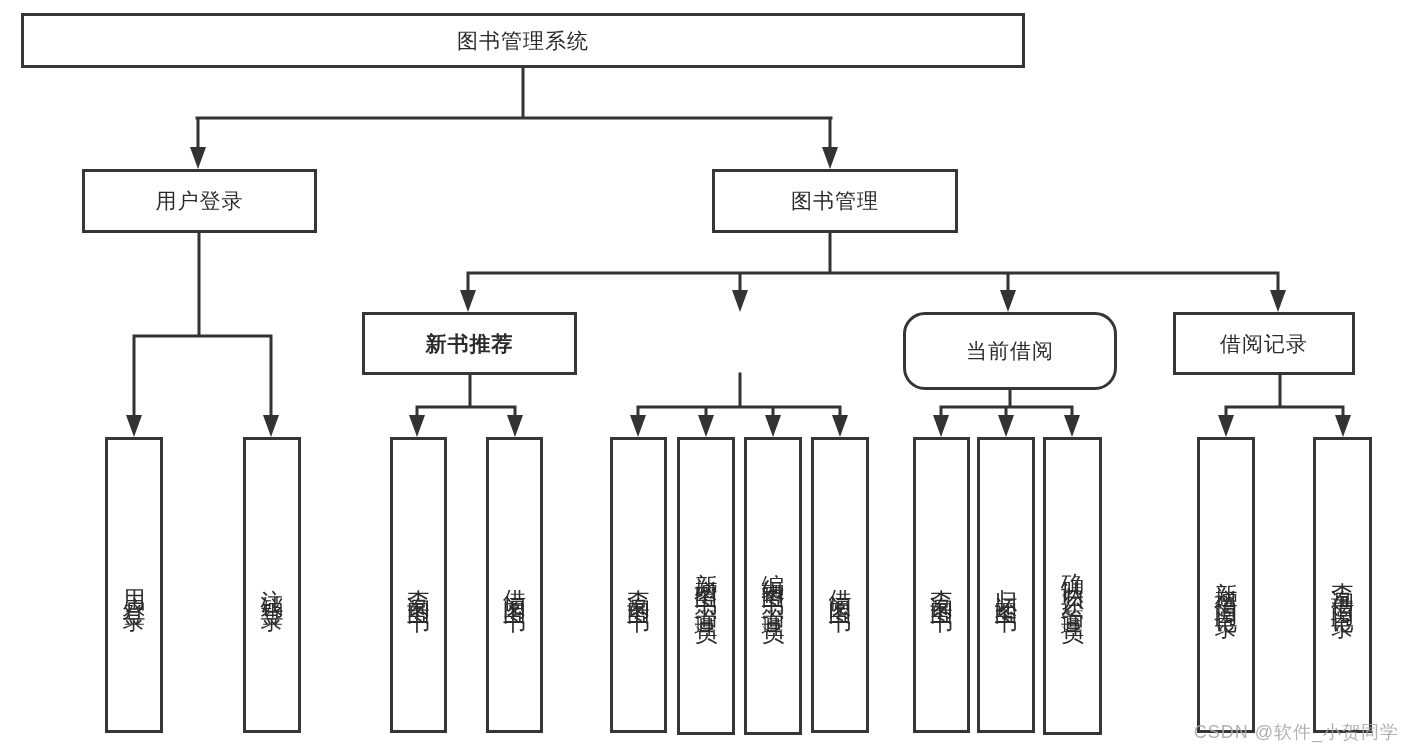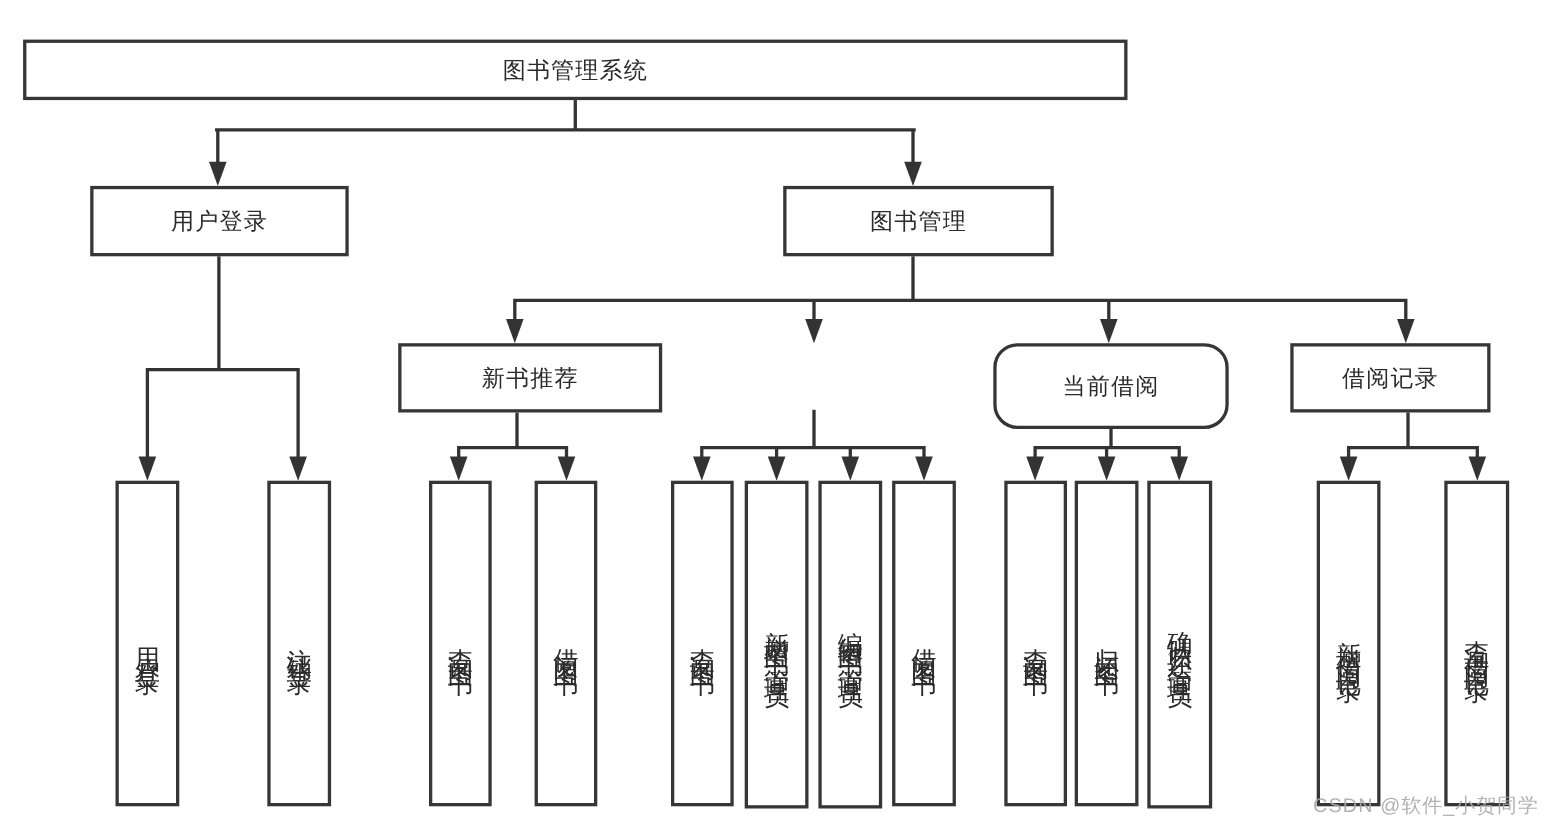--- a/index.html
+++ b/index.html
@@ -93,32 +93,32 @@
       <polygon points="1064,415 1080,415 1072,437" fill="#333333"></polygon>
     </g>
 
     <g>
       <path d="M1280 374 V407 M1226 407 H1343 M1226 407 V420 M1343 407 V420" stroke="#333333" stroke-width="3" fill="none" stroke-linecap="square"></path>
       <polygon points="1218,415 1234,415 1226,437" fill="#333333"></polygon>
       <polygon points="1335,415 1351,415 1343,437" fill="#333333"></polygon>
     </g>
   </svg>
 
-  <div class="node" style="left:21px; top:13px; width:1004px; height:55px;margin-top:23px;">
+  <div class="node" style="left:21px; top:13px; width:1004px; height:55px;">
     <span class="lbl">图书管理系统</span>
   </div>
 
   <div class="node" style="left:82px; top:169px; width:235px; height:64px;">
     <span class="lbl">用户登录</span>
   </div>
   <div class="node" style="left:712px; top:169px; width:246px; height:64px;">
     <span class="lbl">图书管理</span>
   </div>
 
-  <div class="node" style="left:362px; top:312px; width:240px; height:63px;">
+  <div class="node" style="left:362px; top:312px; width:215px; height:63px;font-weight:bold;">
     <span class="lbl">新书推荐</span>
   </div>
   <div class="node" style="left:903px; top:312px; width:214px; height:78px;border-radius:22px;">
     <span class="lbl">当前借阅</span>
   </div>
   <div class="node" style="left:1173px; top:312px; width:182px; height:63px;">
     <span class="lbl">借阅记录</span>
   </div>
 
   <div class="node leaf" style="left:105px; top:437px; width:58px; height:296px;">

